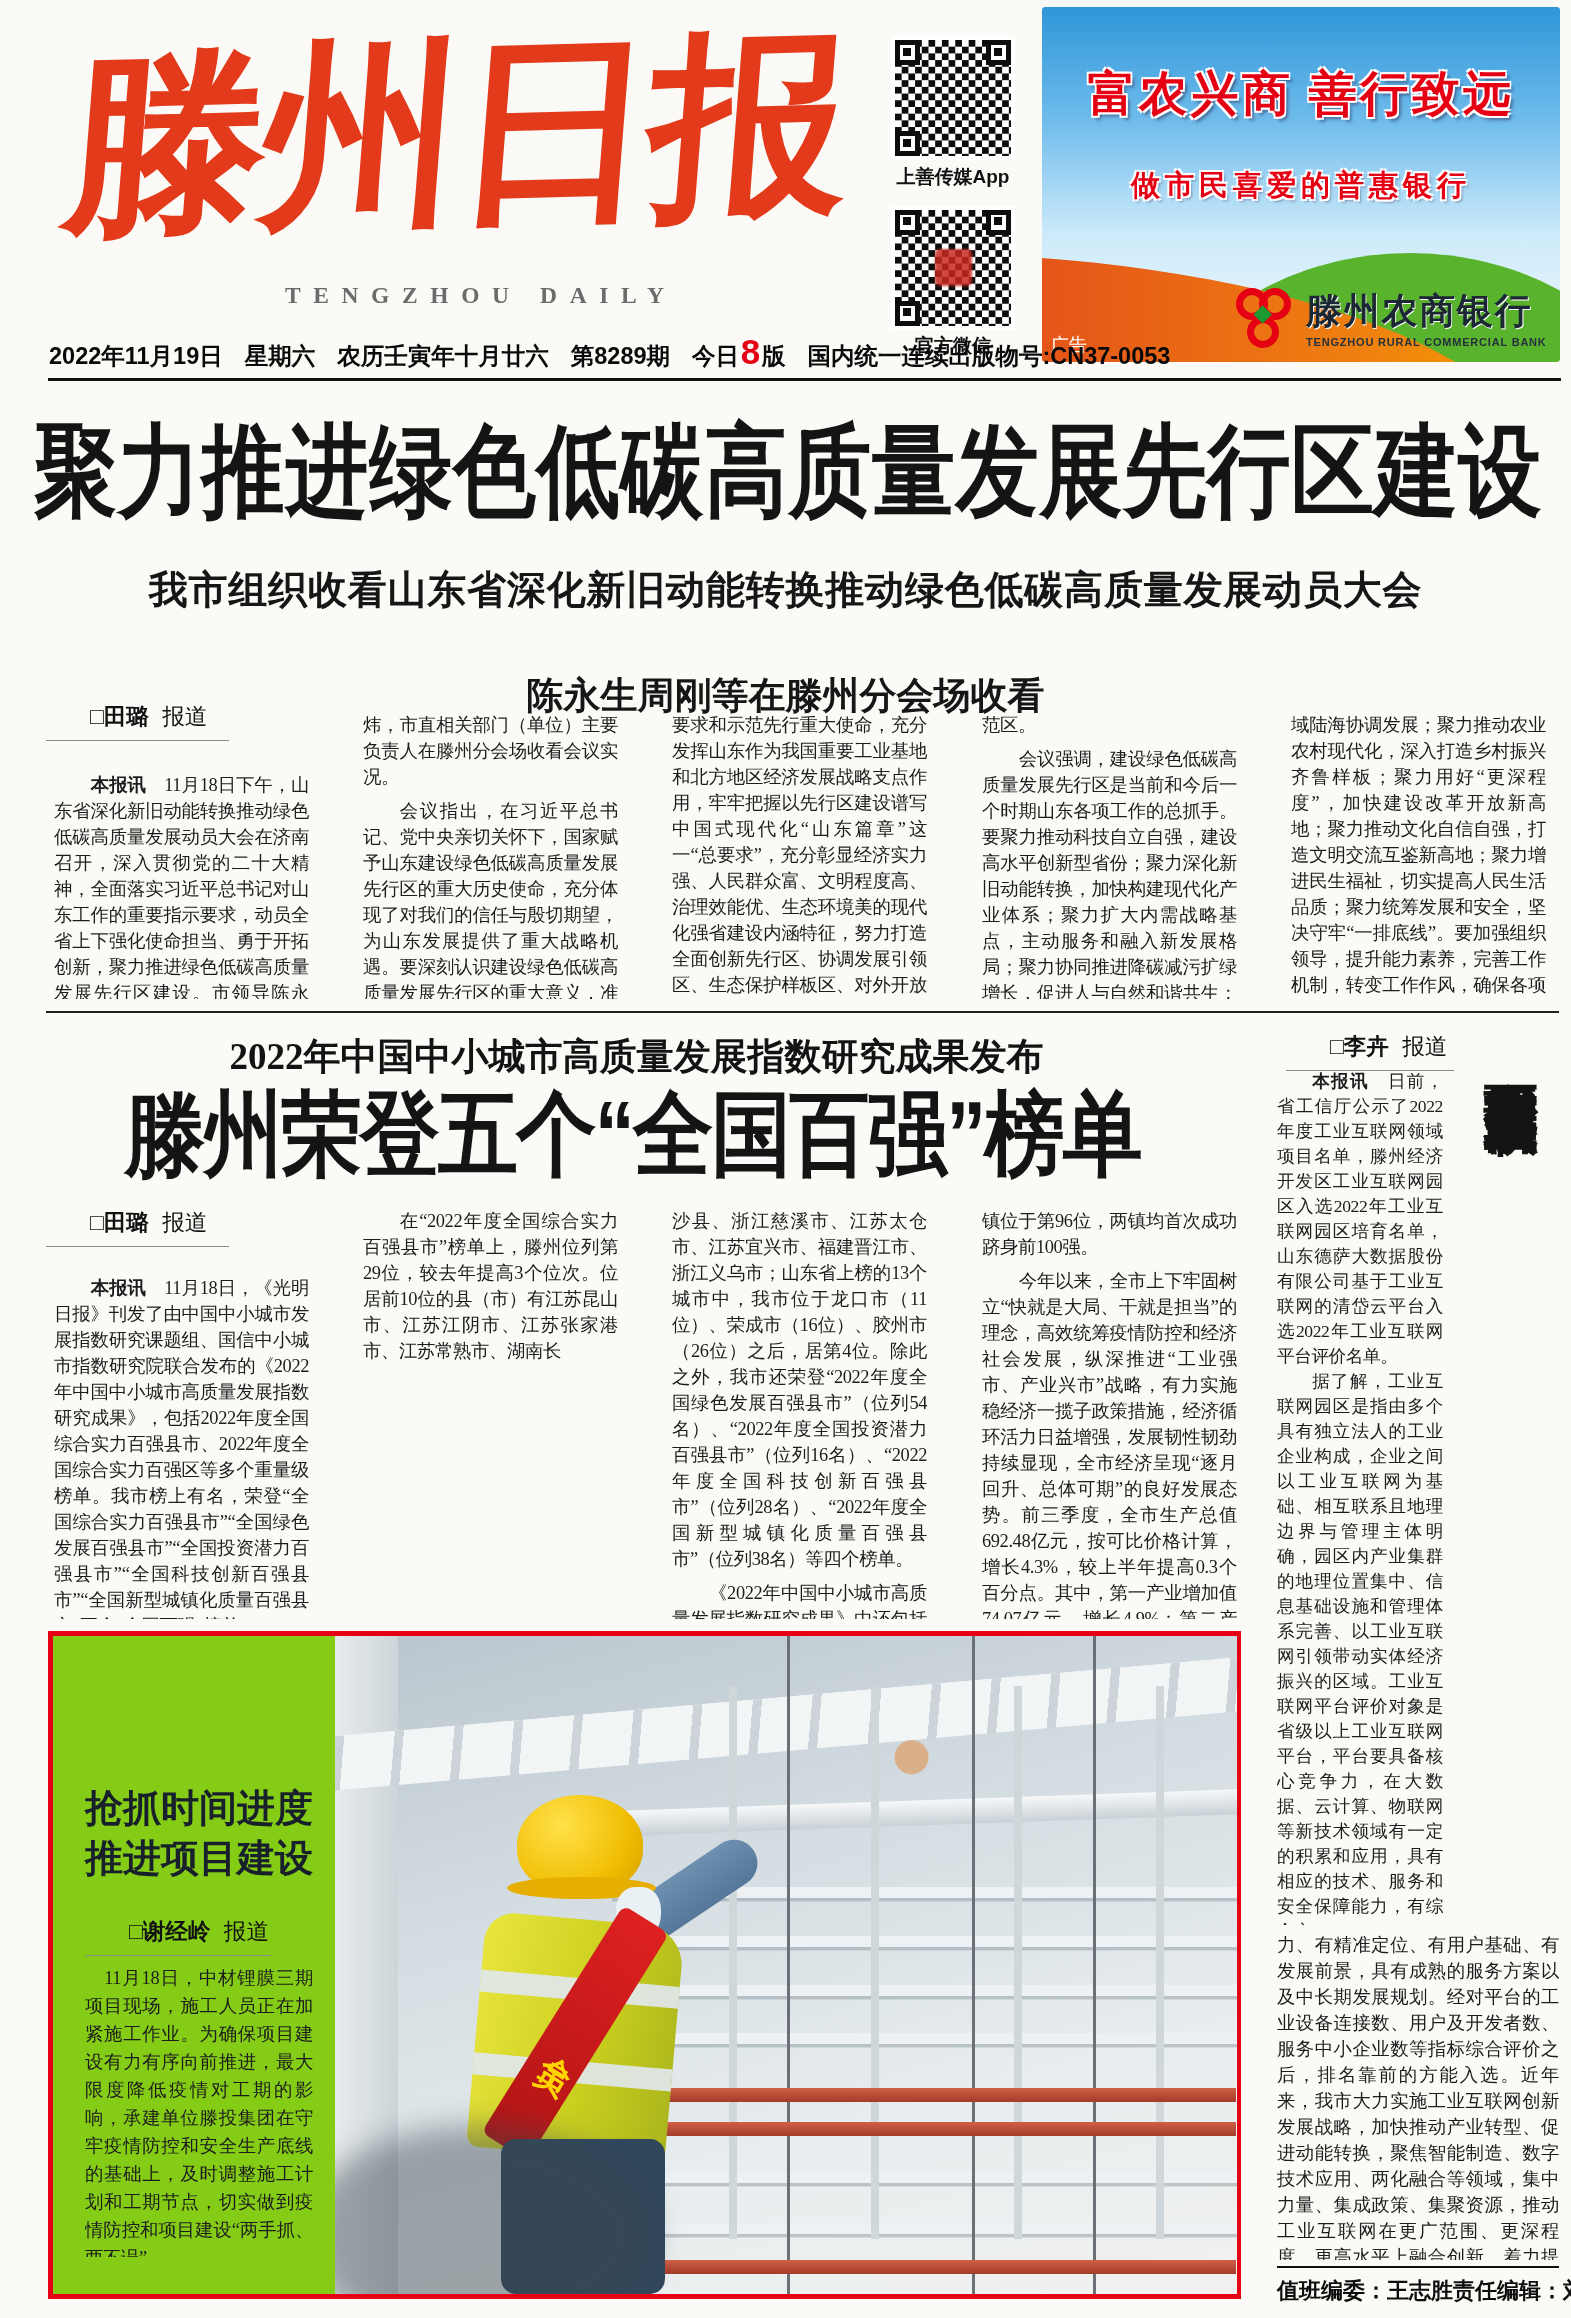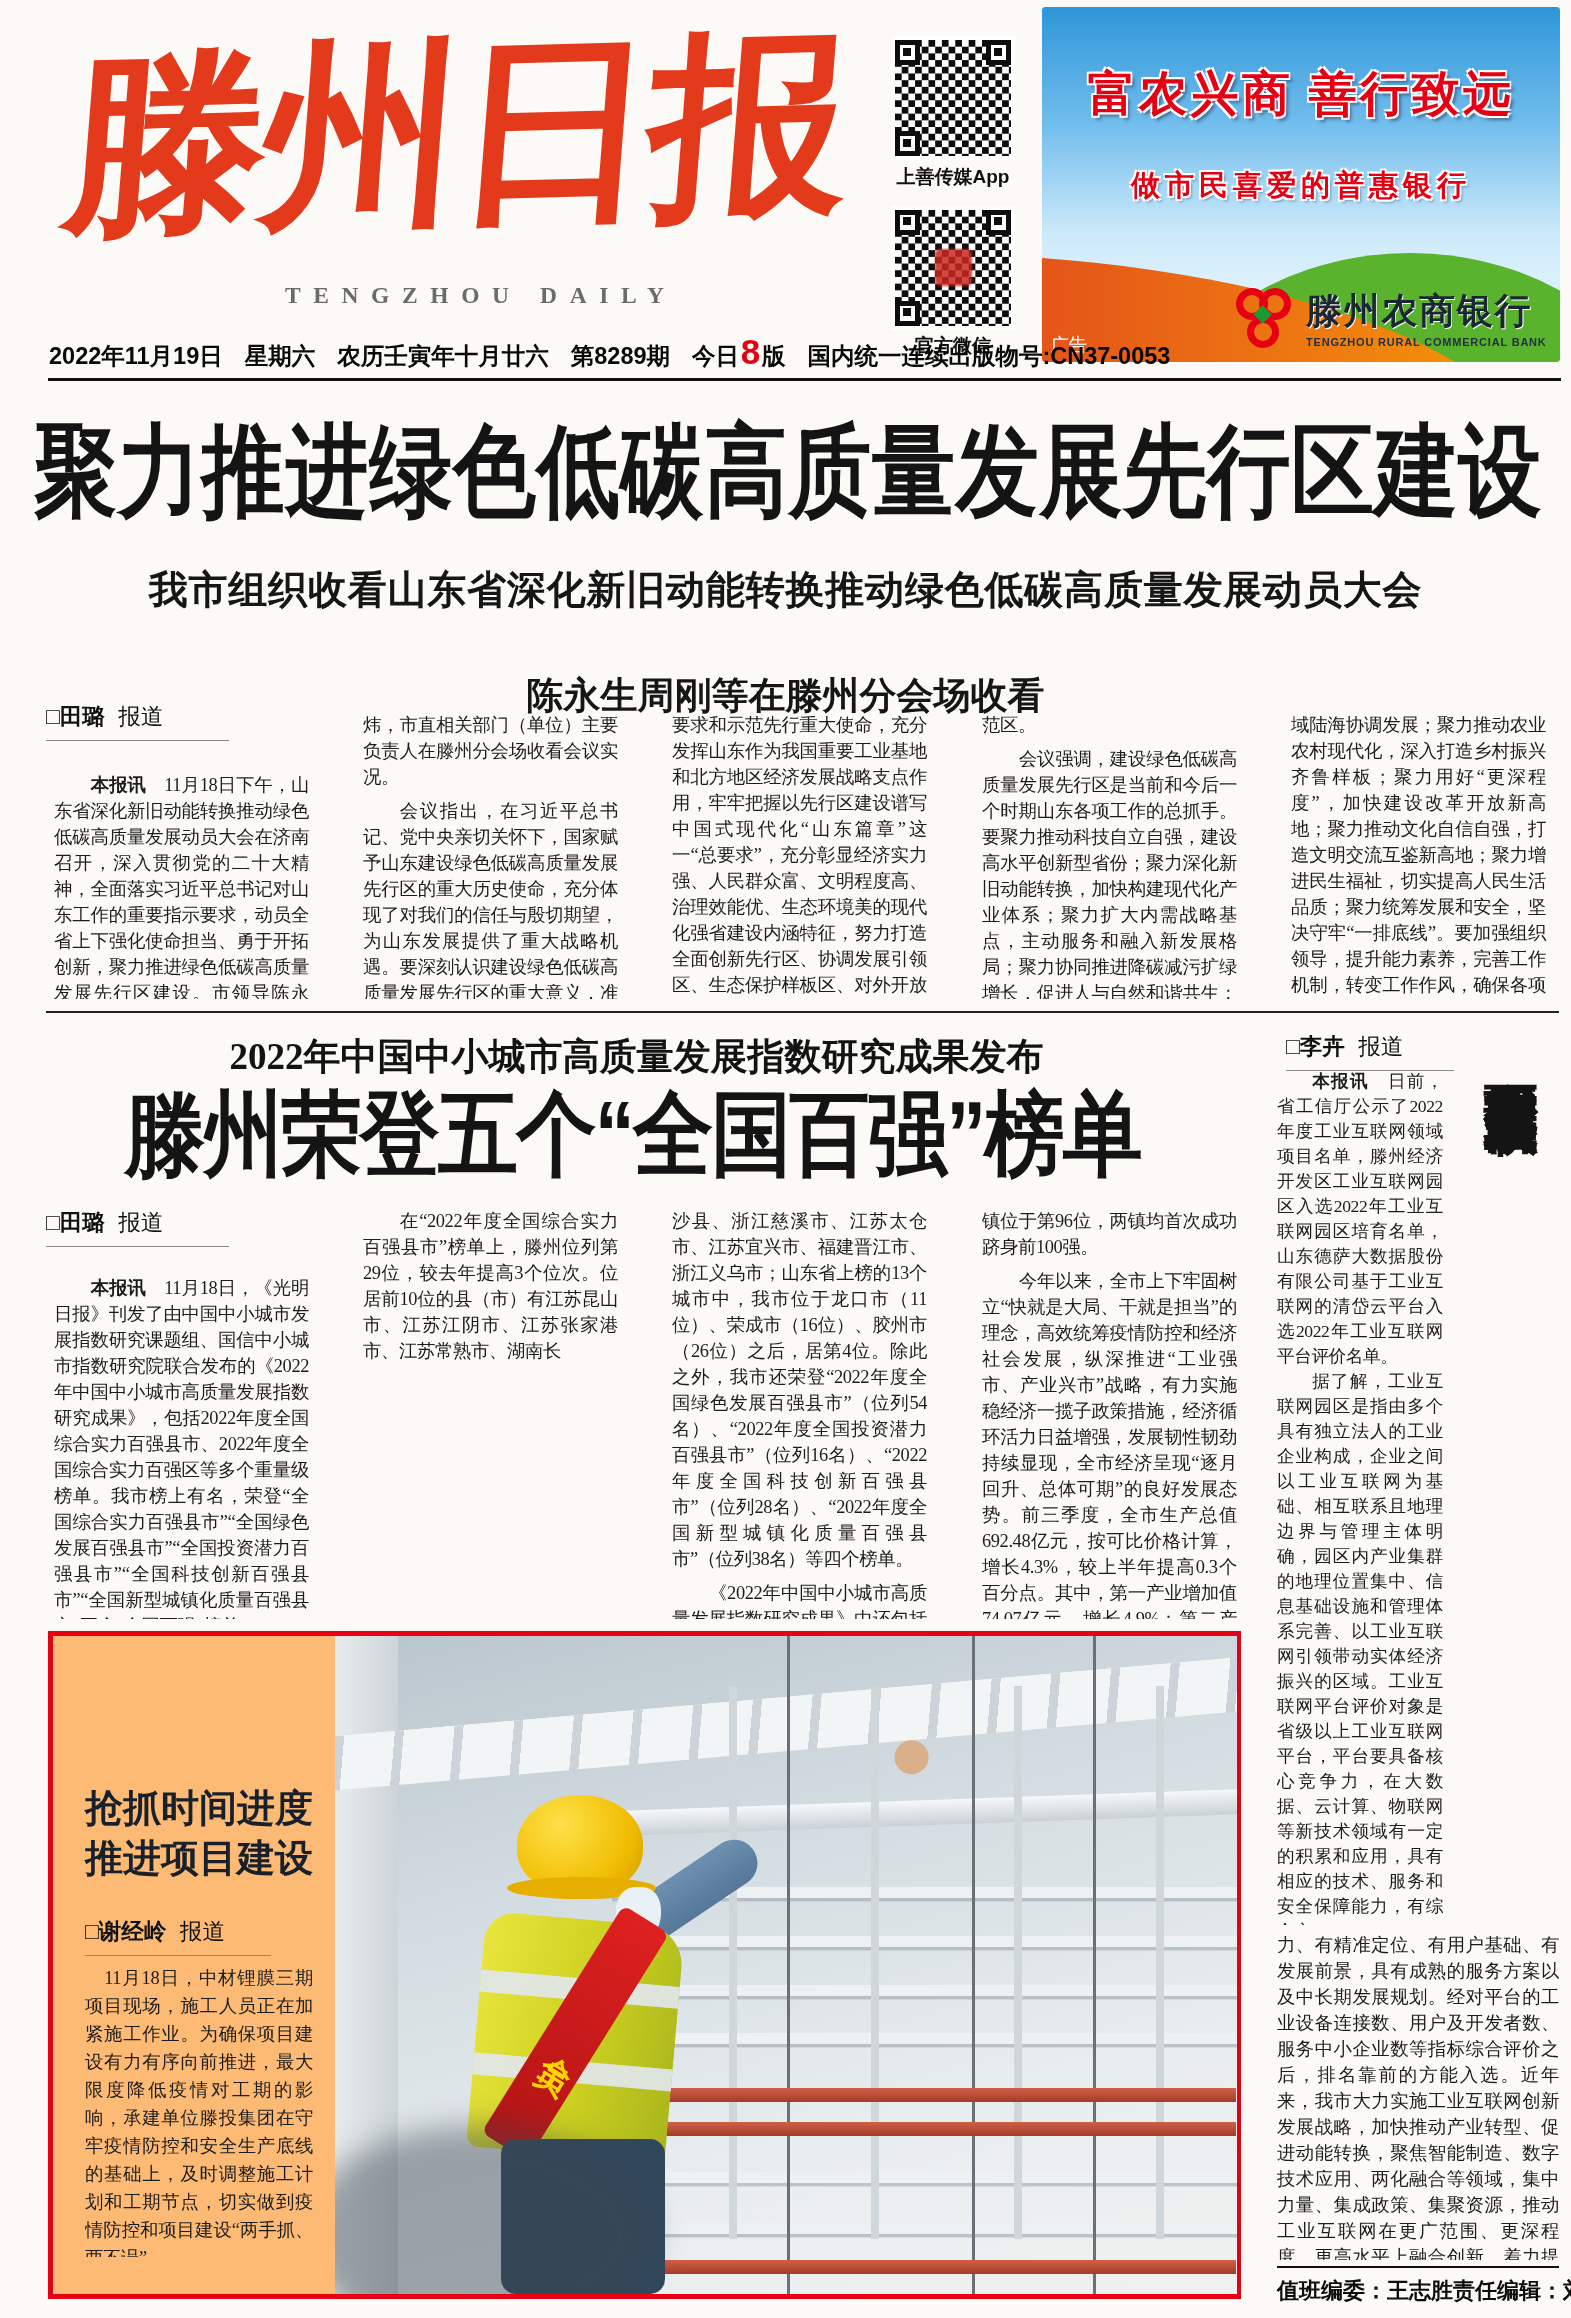--- a/index.html
+++ b/index.html
@@ -66,42 +66,42 @@
   .sub2{left:50px;top:626px;width:1471px;text-align:center;font-size:37px;font-weight:bold;color:#161616;margin-top:45px;}
   .kicker{left:50px;top:1032px;width:1173px;text-align:center;font-size:37px;font-weight:bold;color:#131313;white-space:nowrap;}
   .h2{left:42px;top:1084px;width:1182px;text-align:center;font-size:80px;line-height:1.1;font-weight:bold;
       color:#141414;font-family:"Liberation Sans",sans-serif;transform:scaleY(1.16);transform-origin:top center;
       letter-spacing:-1.7px;white-space:nowrap;}
   .rule-mid{left:46px;top:1011px;width:1513px;height:1.7px;background:#222;}
 
   
   .byline{display:flex;align-items:baseline;gap:13.4px;font-size:22.6px;color:#111;
           border-bottom:1.7px solid #8a8a8a;padding-bottom:7.5px;width:183px;}
-  .byline .nm{font-weight:bold;}
+  .byline .nm{font-weight:bold;margin-left:44px;}
   .col{position:absolute;width:271px;overflow:hidden;font-size:18.4px;line-height:26px;text-align:justify;
        color:#1c1c1c;letter-spacing:-0.4px;}
   .col p{margin:8px;}
   .ind{text-indent:2em;}
   .lead{font-weight:bold;}
 
   
   .sb-narrow{position:absolute;left:1277px;top:1069px;width:166px;height:856px;overflow:hidden;
              font-size:17.6px;line-height:25px;text-align:justify;color:#1c1c1c;letter-spacing:-0.4px;}
   .sb-narrow p{margin:0;}
   .v-head{left:1460px;top:1039px;width:99px;height:887px;writing-mode:vertical-rl;font-size:54px;line-height:94px;
           font-weight:bold;color:#141414;font-family:"Liberation Sans",sans-serif;letter-spacing:1.7px;overflow:hidden;}
   .sb-wide{position:absolute;left:1277px;top:1932px;width:282px;height:328px;overflow:hidden;
            font-size:18.4px;line-height:26px;text-align:justify;color:#1c1c1c;letter-spacing:-0.4px;}
   .sb-wide p{margin:0;}
   .sb-rule{left:1277px;top:2266px;width:282px;height:1.7px;background:#111;}
   .credits{left:1277px;top:2276px;width:285px;display:flex;justify-content:space-between;
            font-family:"Liberation Sans",sans-serif;font-size:22px;font-weight:bold;color:#0d0d0d;white-space:nowrap;}
 
   
-  .photobox{left:48px;top:1631px;width:1193px;height:668px;border:5px solid #e60013;background:#fdba74;box-sizing:border-box;}
+  .photobox{left:48px;top:1631px;width:1193px;height:668px;border:5px solid #e60013;background:#84cc16;box-sizing:border-box;}
   .pb-title{position:absolute;left:32px;top:147px;width:235px;font-size:38px;line-height:1.32;font-weight:bold;
             color:#18202b;font-family:"Liberation Sans",sans-serif;}
   .pb-byline{position:absolute;left:32px;top:280px;}
   .pb-body{position:absolute;left:32px;top:328px;width:228px;height:293px;overflow:hidden;
            font-size:18.4px;line-height:28px;text-align:justify;color:#1c1c1c;letter-spacing:-0.4px;}
   .pb-body p{margin:0;}
 
   .photo{position:absolute;left:282px;top:0;width:902px;height:658px;overflow:hidden;
          background:linear-gradient(165deg,#b9c5cd 0%,#d3dce1 35%,#e8edef 70%,#f0f1ef 100%);}
   .beam{position:absolute;background:linear-gradient(#f6f8f9,#c9d1d6);}

